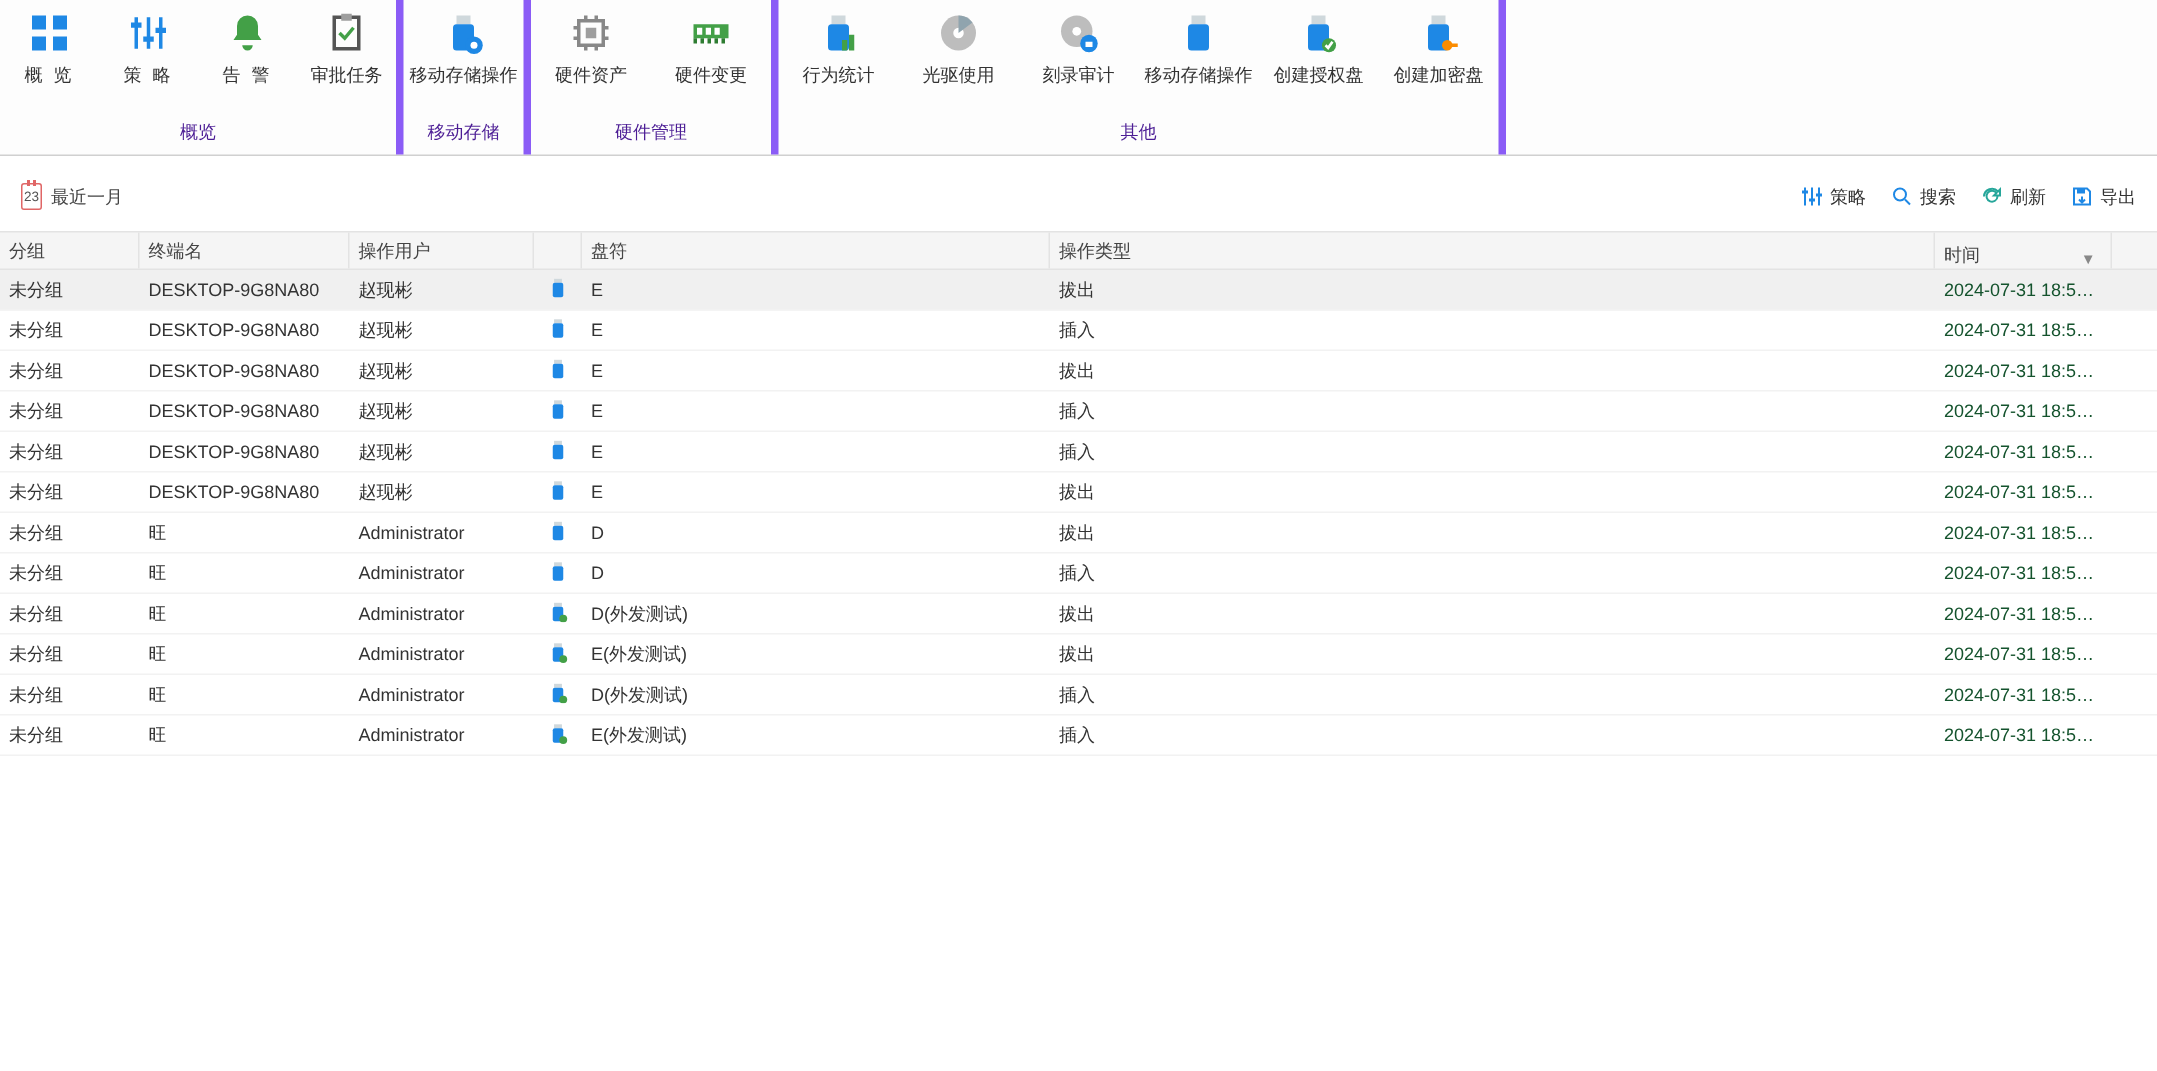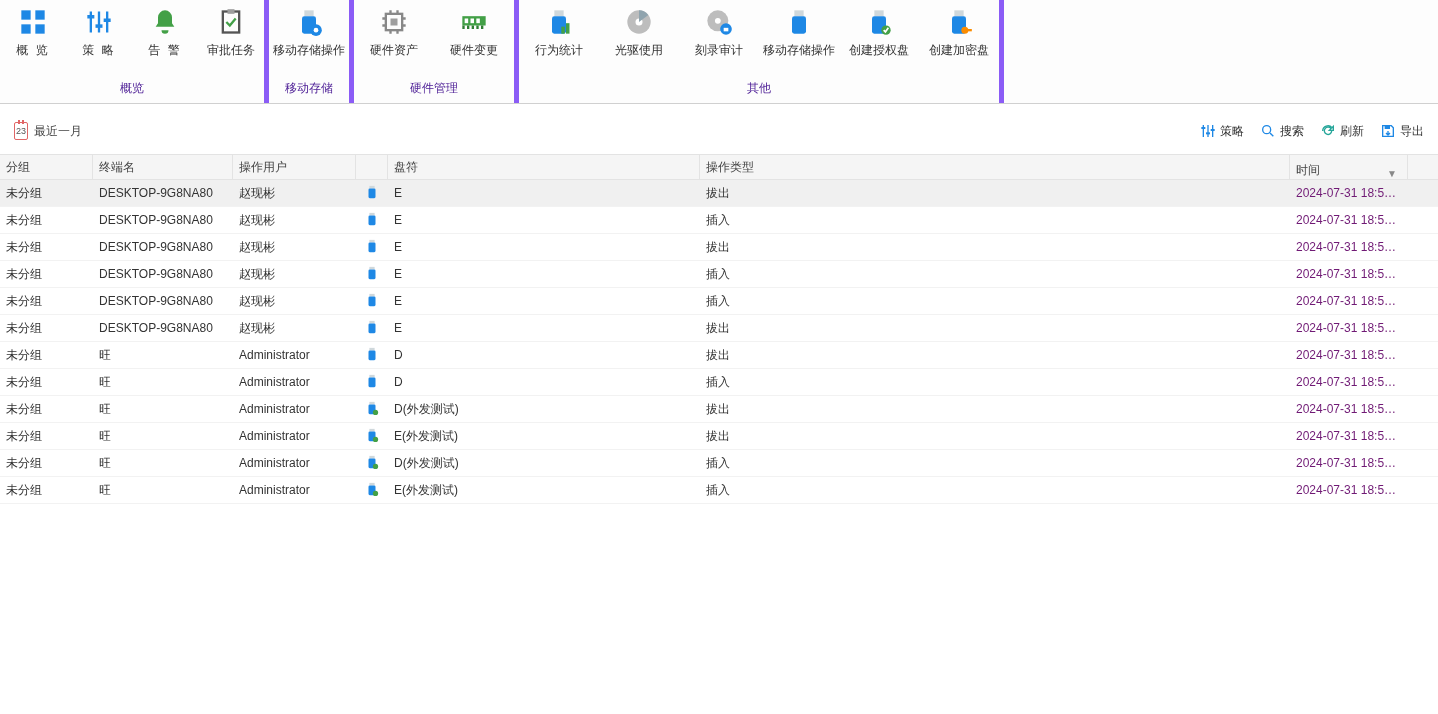--- a/index.html
+++ b/index.html
@@ -92,21 +92,21 @@
   .col-op      { width: 590px; }
   .col-time    { width: 118px; flex: 0 0 118px; text-align:left; }
   .thead .col-time { display:flex; align-items:flex-end; justify-content:space-between; }
   .tbody .row {
     display: flex;
     height: 27px;
     align-items: center;
     border-bottom: 1px solid #f2f2f2;
   }
   .tbody .row.sel { background: #f0f0f0; }
-  .td.col-time { color:#701a75; }
+  .td.col-time { color:#14532d; }
   .sort-caret { font-size:10px; color:#888; margin-right:4px; }
 
   
   .c-blue { fill:#1e88e5; }
   .c-green { fill:#43a047; }
   .c-orange { fill:#fb8c00; }
   .c-gray { fill:#9e9e9e; }
 
   .cal-ico { width:14px;height:18px; position:relative; border:1px solid #e06666; border-radius:2px; display:flex;align-items:center;justify-content:center;}
   .cal-ico::before { content:""; position:absolute; top:-3px; left:3px; width:2px;height:4px;background:#e06666;}

